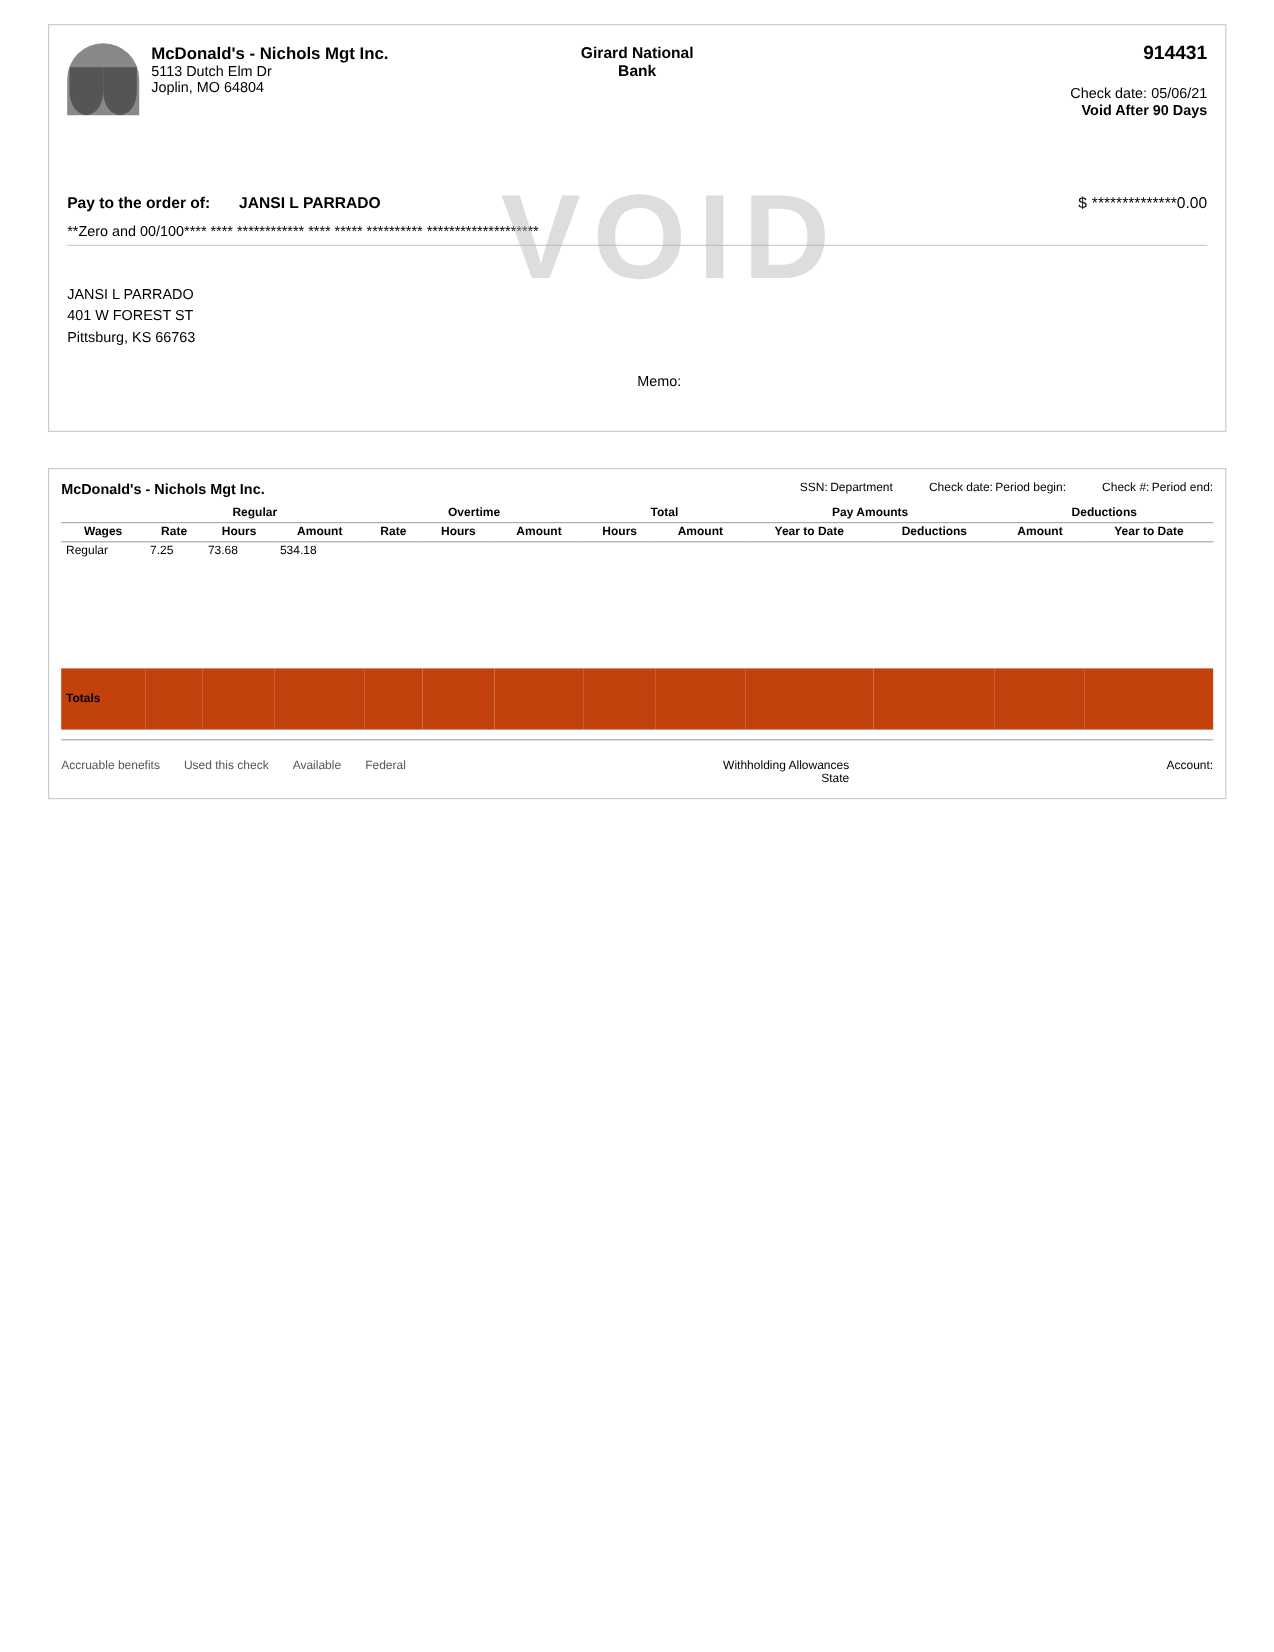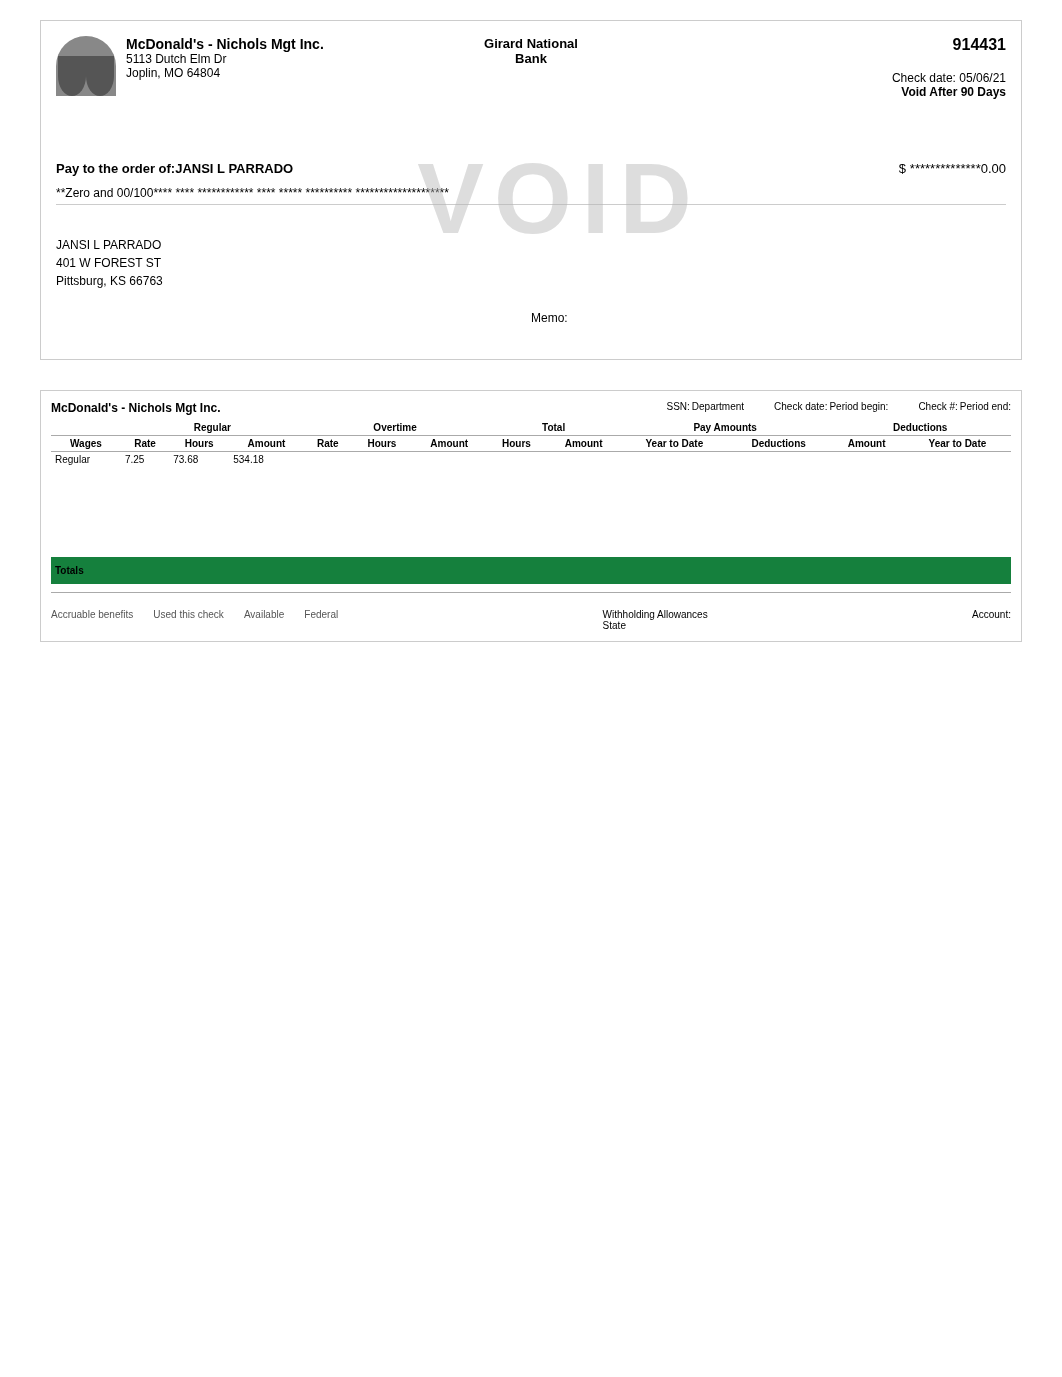--- a/index.html
+++ b/index.html
@@ -93,21 +93,21 @@
       pointer-events: none;
       z-index: 10;
     }
     .pay-to-line {
       position: absolute;
       top: 140px;
       left: 15px;
       right: 15px;
       display: flex;
       align-items: center;
-      gap: 0;
+      gap: 24px;
     }
     .pay-label {
       font-weight: bold;
       white-space: nowrap;
       font-size: 13px;
     }
     .pay-name {
       font-size: 13px;
       font-weight: bold;
     }
@@ -181,22 +181,22 @@
       padding: 2px 4px;
       border-bottom: 1px solid #aaa;
       font-size: 10px;
     }
     .stub-table td {
       padding: 2px 4px;
       font-size: 10px;
     }
     .totals-row td {
       font-weight: bold;
-      background: #15803d;
-      padding: 8px 4px;
+      background: #c2410c;
+      padding: 20px 4px;
     }
     .center-header {
       text-align: center !important;
     }
     .stub-bottom {
       display: flex;
       justify-content: space-between;
       margin-top: 8px;
       font-size: 10px;
       border-top: 1px solid #aaa;
@@ -207,21 +207,21 @@
       gap: 20px;
     }
     .stub-bottom-col {
       display: flex;
       flex-direction: column;
     }
     .stub-bottom-col span:first-child {
       color: #555;
     }
     .withholding-block {
-      text-align: left;
+      text-align: right;
     }
     .account-block {
       font-size: 10px;
     }
     .col-span-overtime { text-align: center; margin-top: 42px; }
     .col-span-total { text-align: center; }
     .deductions-header { text-align: right; }
   </style>
 </head>
 <body>

